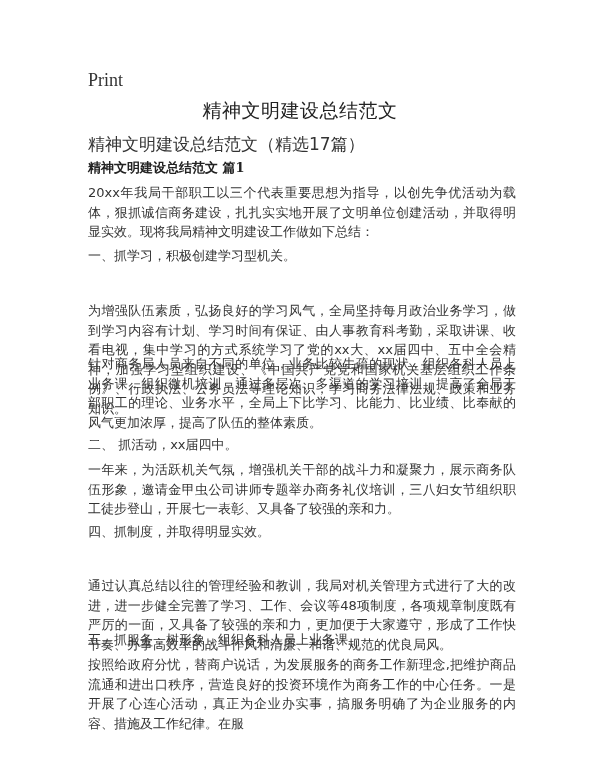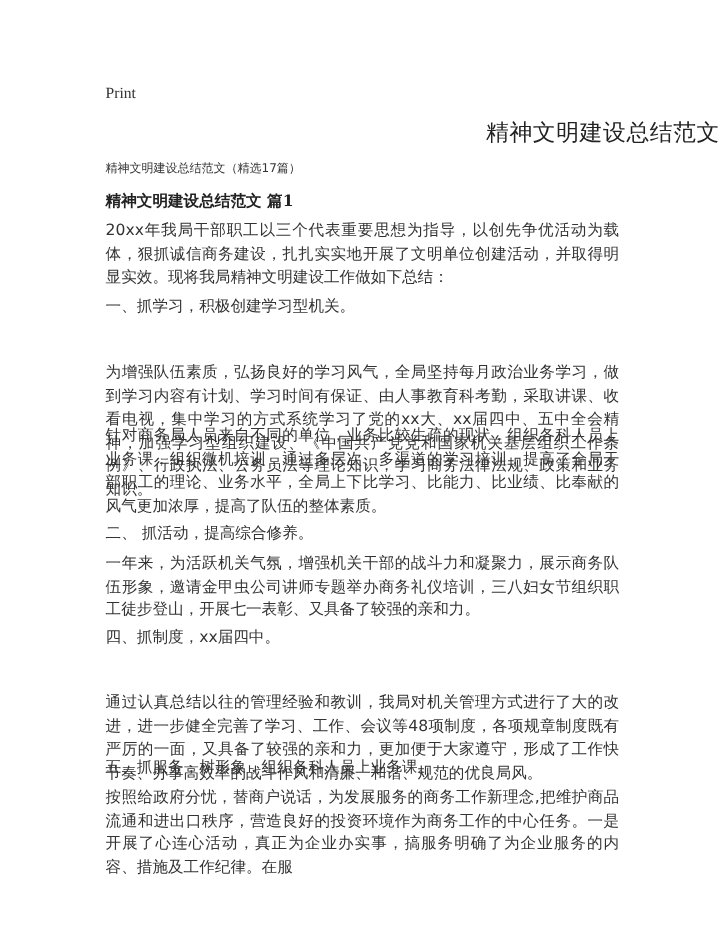--- a/index.html
+++ b/index.html
@@ -1,32 +1,32 @@
 <!DOCTYPE html>
 <html><head>
   <meta charset="utf-8">
   <style>
     html, body { margin: 0; padding: 0; background: #ffffff; }
     body { width: 600px; height: 776px; overflow: hidden; position: relative; font-family: "DejaVu Sans", "Liberation Sans", sans-serif; color: #333333; }
-    .print { position: absolute; left: 88px; top: 70px; font-family: "Liberation Serif", serif; font-size: 13px; color: #333; }
-    .title { position: absolute; left: 0; width: 600px; top: 98px; text-align: right; font-size: 19px; color: #222; letter-spacing: 0.5px; }
-    .subtitle { position: absolute; left: 88px; top: 133px; font-size: 10px; color: #333; }
+    .print { position: absolute; left: 88px; top: 70px; font-family: "Liberation Serif", serif; font-size: 18px; color: #333; }
+    .title { position: absolute; left: 0; width: 600px; top: 98px; text-align: center; font-size: 19px; color: #222; letter-spacing: 0.5px; }
+    .subtitle { position: absolute; left: 88px; top: 133px; font-size: 17px; color: #333; }
     .section-head { position: absolute; left: 88px; top: 159px; font-size: 13px; font-weight: bold; color: #222; font-family: "DejaVu Serif", serif; }
     .block { position: absolute; left: 88px; width: 428px; font-size: 13px; line-height: 19.5px; color: #333; text-align: justify; }
   </style>
 </head>
 <body>
 
 <div class="print">Print</div>
 <div class="title">精神文明建设总结范文</div>
 <div class="subtitle">精神文明建设总结范文（精选17篇）</div>
 <div class="section-head">精神文明建设总结范文 篇1</div>
 
 <div class="block" style="top:183px;">20xx年我局干部职工以三个代表重要思想为指导，以创先争优活动为载体，狠抓诚信商务建设，扎扎实实地开展了文明单位创建活动，并取得明显实效。现将我局精神文明建设工作做如下总结：</div>
 <div class="block" style="top:246px;">一、抓学习，积极创建学习型机关。</div>
 <div class="block" style="top:272px;margin-top:29px;">为增强队伍素质，弘扬良好的学习风气，全局坚持每月政治业务学习，做到学习内容有计划、学习时间有保证、由人事教育科考勤，采取讲课、收看电视，集中学习的方式系统学习了党的xx大、xx届四中、五中全会精神，加强学习型组织建设、《中国共产党党和国家机关基层组织工作条例》、行政执法、公务员法等理论知识，学习商务法律法规、政策和业务知识。</div>
 <div class="block" style="top:354px;">针对商务局人员来自不同的单位，业务比较生疏的现状，组织各科人员上业务课，组织微机培训，通过多层次、多渠道的学习培训，提高了全局干部职工的理论、业务水平，全局上下比学习、比能力、比业绩、比奉献的风气更加浓厚，提高了队伍的整体素质。</div>
-<div class="block" style="top:435px;">二、 抓活动，提高综合修养。</div>
+<div class="block" style="top:435px;">二、 抓活动，xx届四中。</div>
 <div class="block" style="top:460px;">一年来，为活跃机关气氛，增强机关干部的战斗力和凝聚力，展示商务队伍形象，邀请金甲虫公司讲师专题举办商务礼仪培训，三八妇女节组织职工徒步登山，开展七一表彰、又具备了较强的亲和力。</div>
-<div class="block" style="top:522px;">四、抓制度，xx届四中。</div>
+<div class="block" style="top:522px;">四、抓制度，并取得明显实效。</div>
 <div class="block" style="top:547px;margin-top:29px;">通过认真总结以往的管理经验和教训，我局对机关管理方式进行了大的改进，进一步健全完善了学习、工作、会议等48项制度，各项规章制度既有严厉的一面，又具备了较强的亲和力，更加便于大家遵守，形成了工作快节奏、办事高效率的战斗作风和清廉、和谐、规范的优良局风。</div>
 <div class="block" style="top:630px;">五、抓服务，树形象，组织各科人员上业务课。</div>
 <div class="block" style="top:655px;">按照给政府分忧，替商户说话，为发展服务的商务工作新理念,把维护商品流通和进出口秩序，营造良好的投资环境作为商务工作的中心任务。一是开展了心连心活动，真正为企业办实事，搞服务明确了为企业服务的内容、措施及工作纪律。在服</div>
 
 </body></html>

